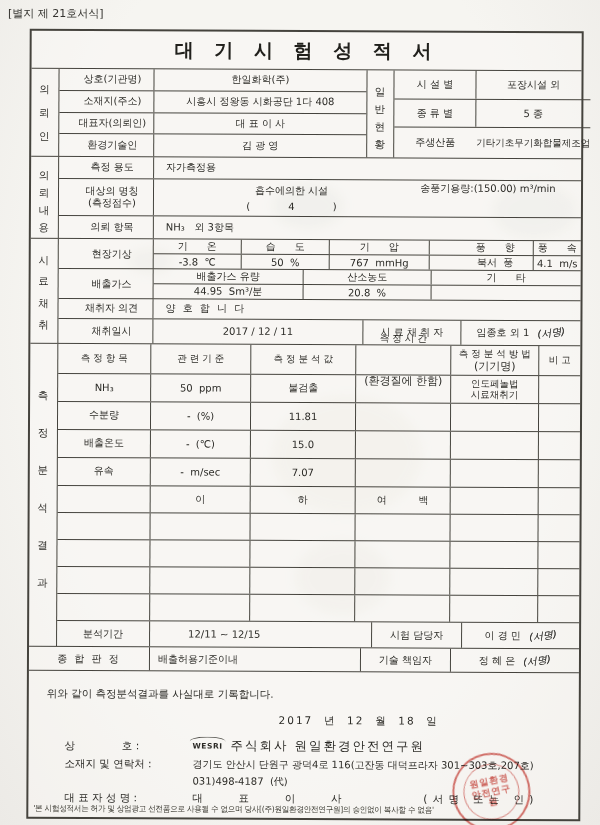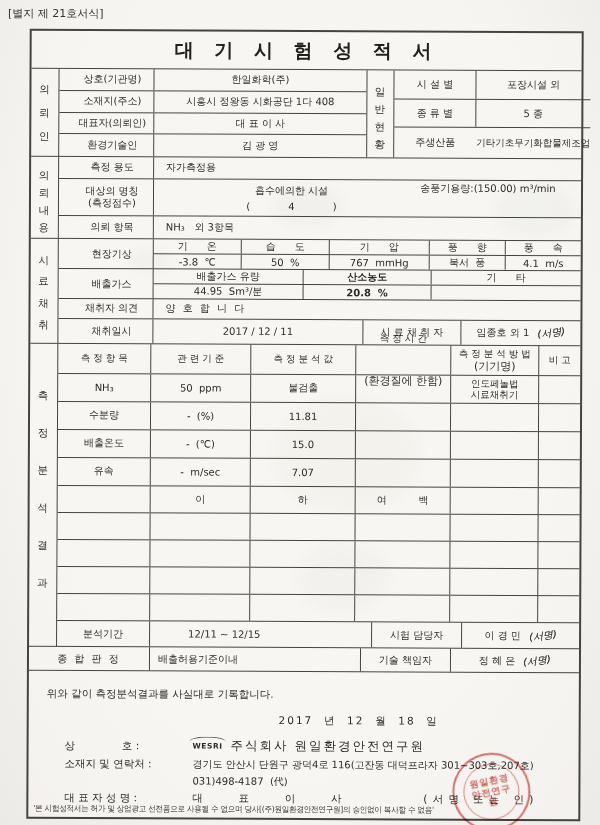--- a/index.html
+++ b/index.html
@@ -57,22 +57,22 @@
   .two-line{flex-direction:column;line-height:1.25;}
   .target-wrap{flex:1;display:flex;}
   .target-left{flex:0 0 235px;display:flex;flex-direction:column;justify-content:space-around;padding:2px 0 2px 40px;}
   .target-right{flex:1;display:flex;flex-direction:row;justify-content:center;line-height:1.5;padding-left:6px;}
   .sec3{height:105px;border-bottom:1px solid var(--ln);}
   .sec3 .content{flex:1;}
   .h15{height:15px;}
   .h20{height:20px;}
   .h25{height:25px;}
   .wg{flex:1;}
-  .wc1{flex:0 0 88px;}.wc2{flex:0 0 88px;}.wc3{flex:0 0 100px;}.wc4{flex:0 0 76px;}.wc5{flex:1;}
-  .gc1{flex:0 0 150px;}.gc2{flex:0 0 128px;font-weight:bold;}.gc3{flex:1;}
+  .wc1{flex:0 0 88px;}.wc2{flex:0 0 88px;}.wc3{flex:0 0 100px;}.wc4{flex:0 0 76px;margin-left:28px;}.wc5{flex:1;}
+  .gc1{flex:0 0 150px;}.gc2{flex:0 0 128px;}.gc3{flex:1;}
   .pad12{padding-left:12px;}
   .ls2{letter-spacing:2px;}
   .sec4{height:303px;border-bottom:1px solid var(--ln);}
   .tbl{flex:1;display:flex;flex-direction:column;}
   .c1{flex:0 0 93px;}.c2{flex:0 0 100px;}.c3{flex:0 0 105px;}
   .c4{flex:0 0 95px;gap:30px;}.c5{flex:0 0 88px;}.c6{flex:1;}
   .h28{height:28px;}
   .h27{height:27px;}
   .hdr{height:30px;font-size:9.5px;}
   .subtle{font-size:11px;}

